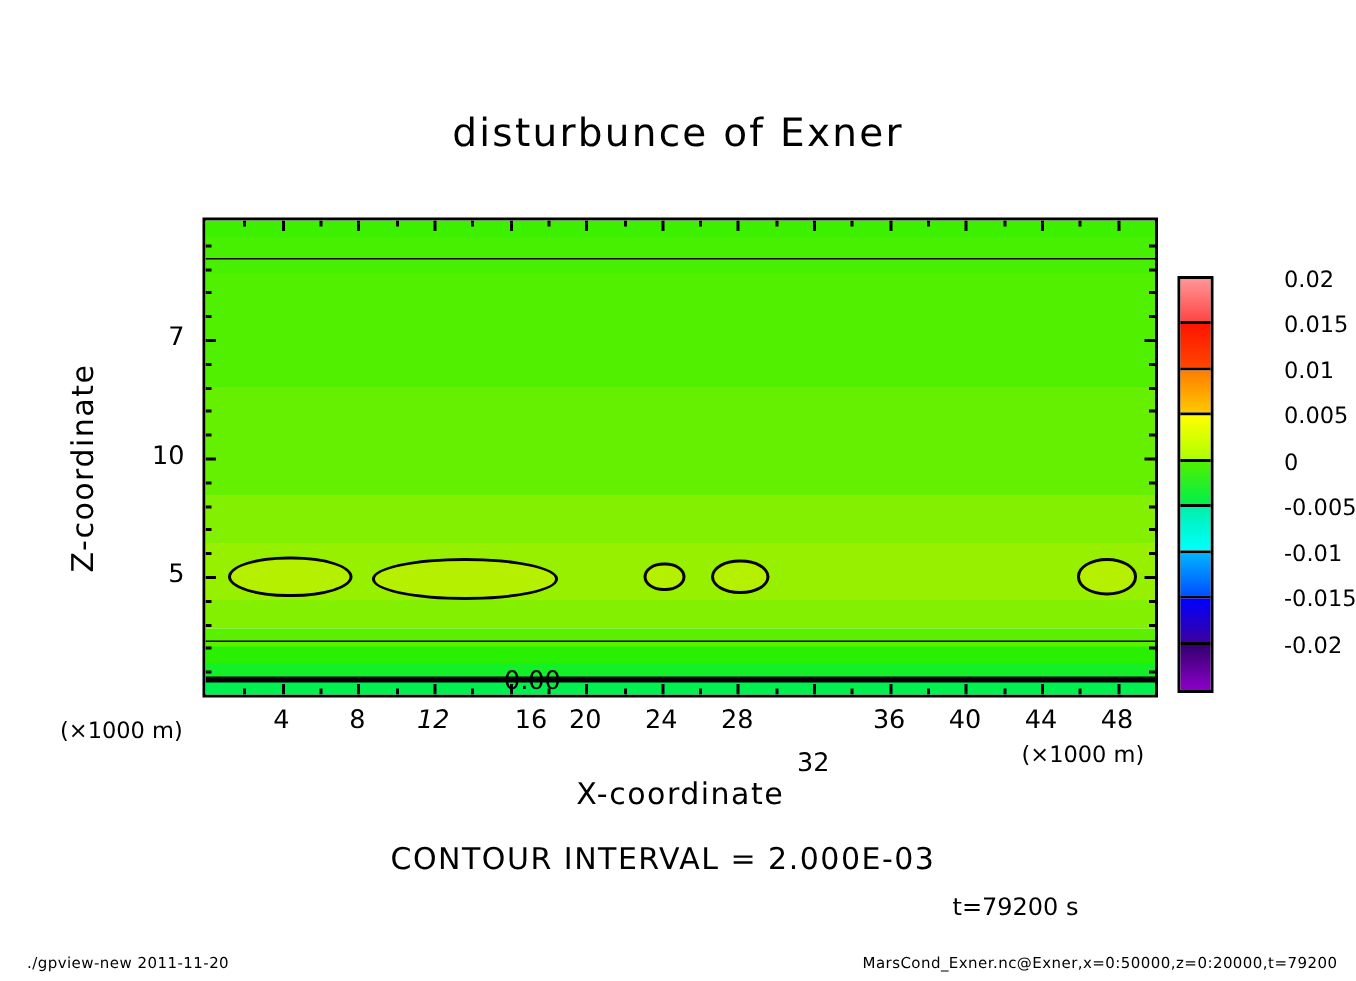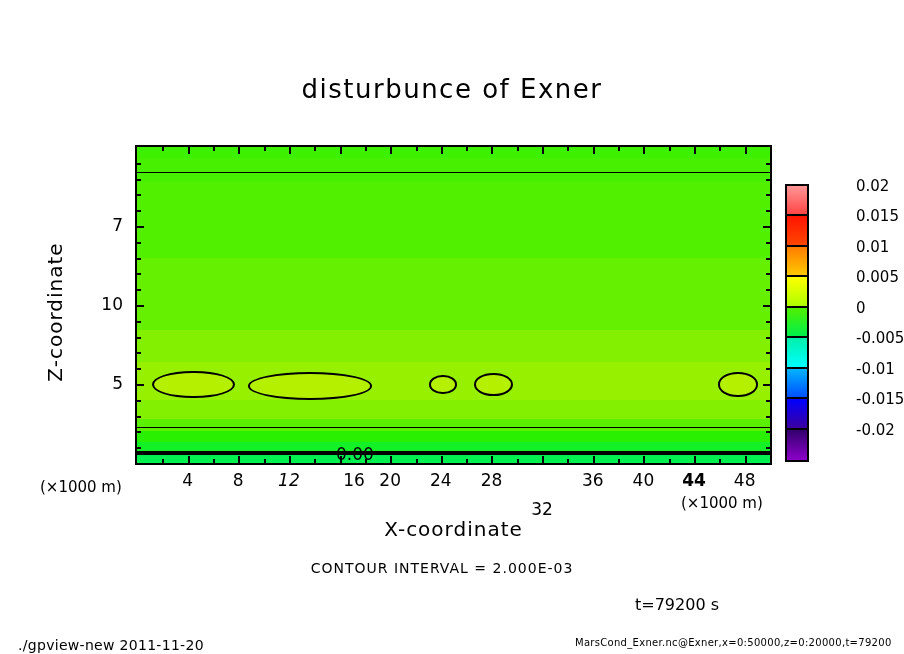--- a/index.html
+++ b/index.html
@@ -60,23 +60,23 @@
   
   .clabel{position:absolute;font-size:17px;background:transparent;}
 
   
   #cbar{left:785px;top:184px;width:24px;height:278px;border:2px solid #000;box-sizing:border-box;}
   .cseg{position:absolute;left:0;width:100%;border-bottom:2px solid #000;box-sizing:border-box;}
   .cseg.last{border-bottom:none;}
   .clab{position:absolute;left:815px;font-size:15px;white-space:nowrap;margin-left:41px;}
 
   
-  #cinterval{left:0;top:560px;width:884px;text-align:center;font-size:14px;letter-spacing:1px;}
+  #cinterval{left:0;top:560px;width:884px;text-align:center;font-size:20px;letter-spacing:1px;}
   #tstamp{left:635px;top:595px;font-size:16px;}
-  #footL{left:18px;top:637px;font-size:14px;letter-spacing:.3px;}
+  #footL{left:18px;top:637px;font-size:10px;letter-spacing:.3px;}
   #footR{left:575px;top:637px;font-size:10px;letter-spacing:.3px;}
 </style>
 </head>
 <body>
 
 <div class="abs" id="title">disturbunce of Exner</div>
 
 <div class="abs" id="plot">
   <div id="bands">
       <div class="band" style="top: 0px; height: 11.66px; background: rgb(60, 240, 0);"></div>
@@ -199,21 +199,21 @@
     <div class="xlab" style="left: 167.64px;">4</div>
     <div class="xlab" style="left: 218.28px;">8</div>
     <div class="xlab" style="left: 268.92px; font-style: italic;">12</div>
     <div class="xlab" style="left: 334px;">16</div>
     <div class="xlab" style="left: 370.2px;">20</div>
     <div class="xlab" style="left: 420.84px;">24</div>
     <div class="xlab" style="left: 471.48px;">28</div>
     <div class="xlab" style="left: 522.12px; margin-top: 29px;">32</div>
     <div class="xlab" style="left: 572.76px;">36</div>
     <div class="xlab" style="left: 623.4px;">40</div>
-    <div class="xlab" style="left: 674.04px; font-weight: bold;">44</div>
+    <div class="xlab" style="left: 674.04px;">44</div>
     <div class="xlab" style="left: 724.68px;">48</div>
   </div>
 <div id="ylabels">
     <div class="ylab" style="left: 83px; top: 373px;">5</div>
     <div class="ylab" style="left: 83px; top: 294px;">10</div>
     <div class="ylab" style="left: 83px; top: 215px;">7</div>
   </div>
 
 <div class="abs" id="ytitle">Z-coordinate</div>
 <div class="abs" id="xtitle">X-coordinate</div>

